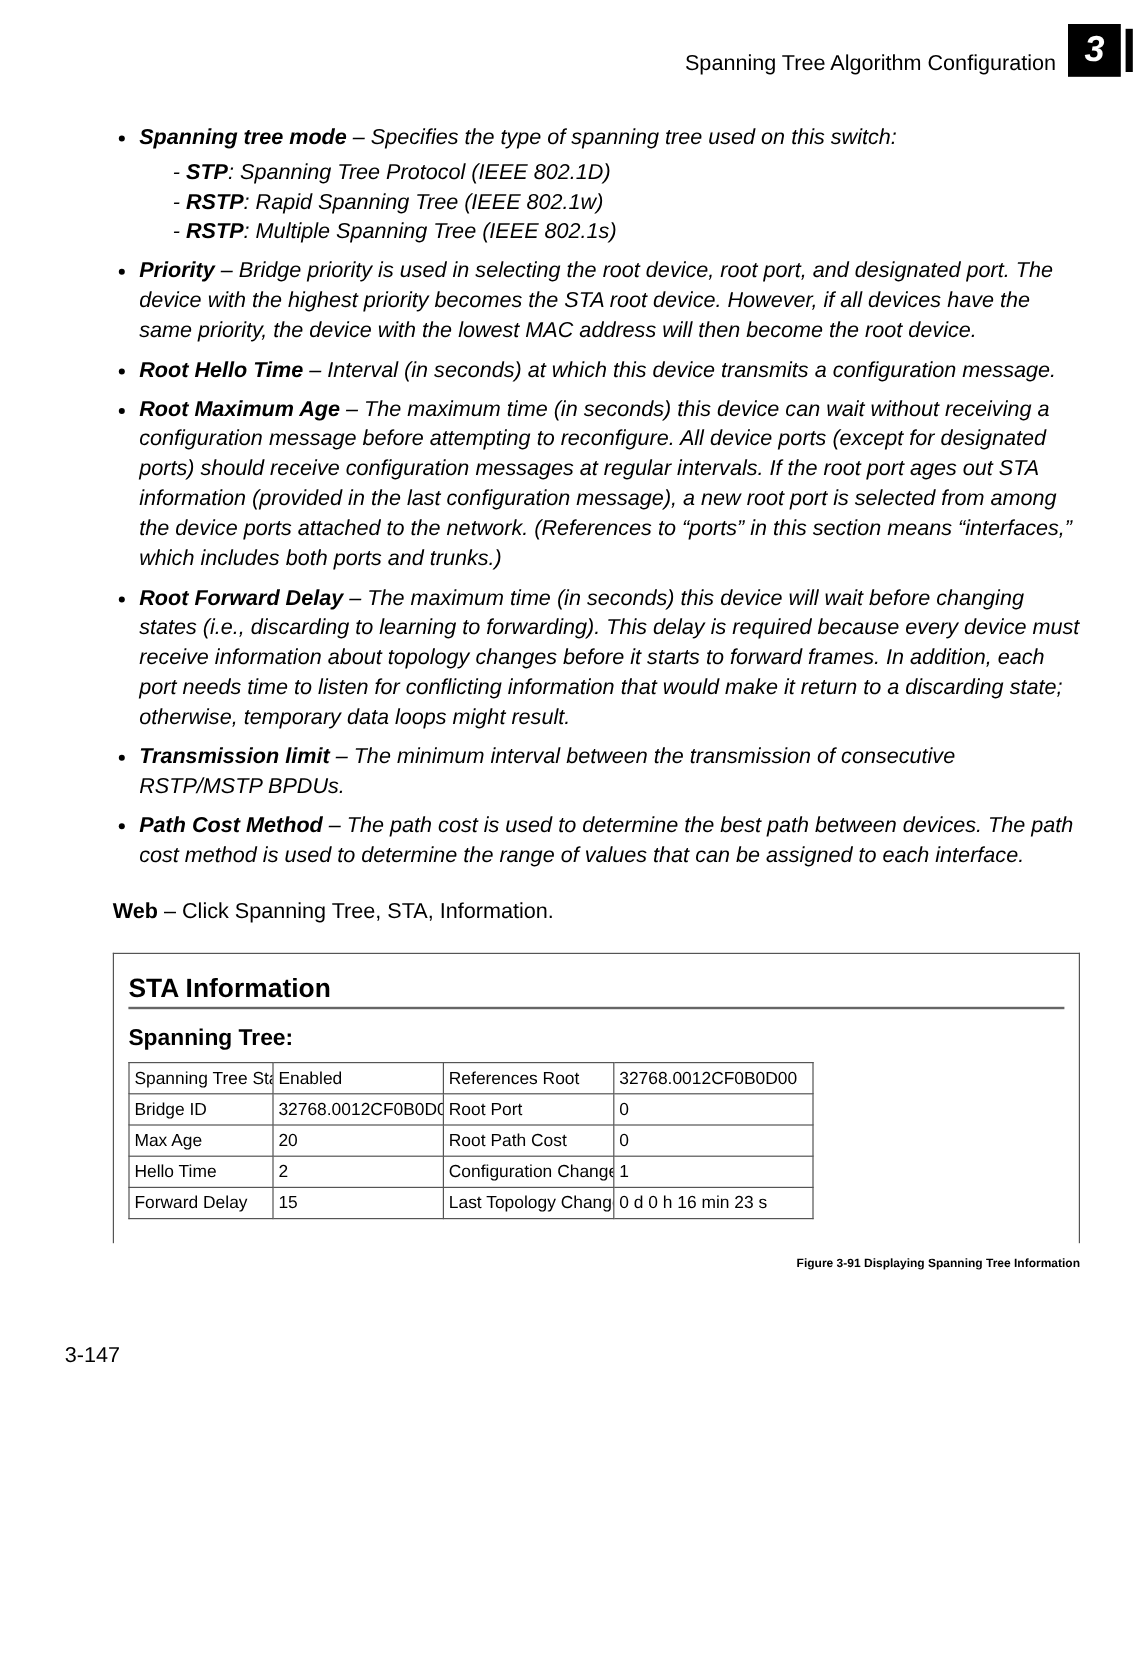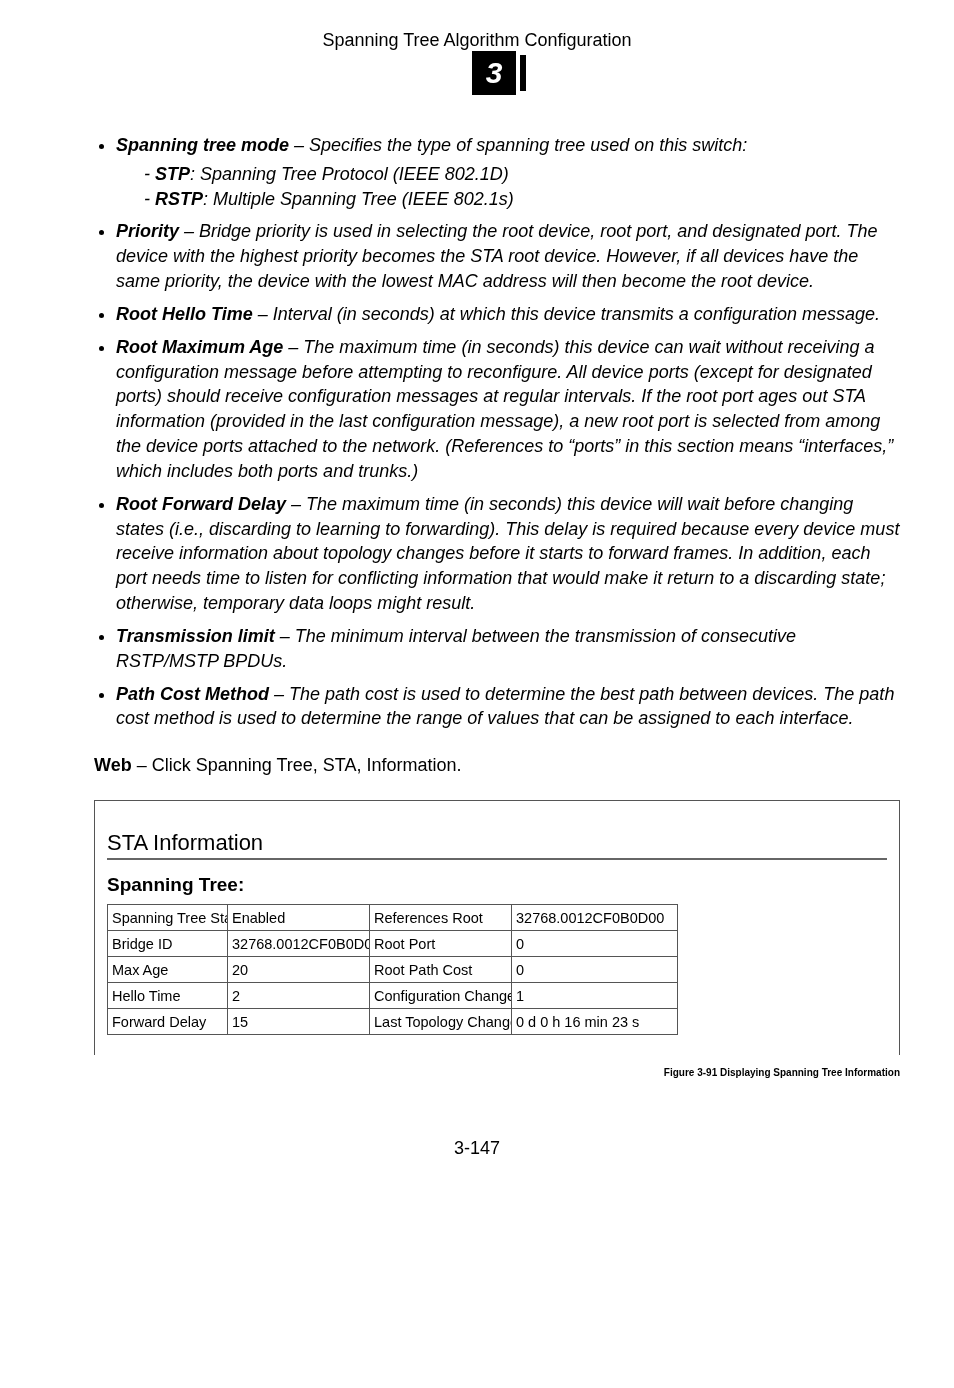--- a/index.html
+++ b/index.html
@@ -13,21 +13,20 @@
   .page {
     padding: 30px 54px 40px 54px;
     box-sizing: border-box;
   }
   .header-row {
     display: flex;
     justify-content: flex-end;
     align-items: center;
     gap: 10px;
     margin-bottom: 28px;
-    flex-direction: column;
   }
   .header-title {
     font-size: 18px;
     color: #000;
   }
   .chapter-badge {
     width: 44px;
     height: 44px;
     background: #000;
     color: #fff;
@@ -77,23 +76,23 @@
     margin: 24px 0 24px 40px;
   }
   .panel-wrap {
     margin: 0 0 10px 40px;
     border: 1px solid #555;
     border-bottom: none;
     padding: 10px 12px 20px 12px;
     box-sizing: border-box;
   }
   .panel-title {
-    font-weight: normal;
+    font-weight: bold;
     font-size: 22px;
-    margin: 19px 0 2px 0;
+    margin: 6px 0 2px 0;
   }
   .panel-divider {
     border: none;
     border-top: 2px solid #666;
     margin: 2px 0 14px 0;
   }
   .subhead {
     font-weight: bold;
     font-size: 19px;
     margin-bottom: 8px;
@@ -116,41 +115,42 @@
   table.sta col.c2 { width: 142px; }
   table.sta col.c3 { width: 142px; }
   table.sta col.c4 { width: 166px; }
   .figcap {
     text-align: right;
     font-weight: bold;
     font-size: 10px;
     margin-top: 12px;
   }
   .pagenum {
-    text-align: center;
+    text-align: left;
     font-size: 18px;
     margin-top: 60px;
   }
 </style>
 </head>
 <body>
 
 <div class="page">
 
   <div class="header-row">
     <span class="header-title">Spanning Tree Algorithm Configuration</span>
     <span class="chapter-badge">3</span>
   </div>
 
 
   <ul class="top">
     <li>
       <b>Spanning tree mode</b><span> – Specifies the type of spanning tree used on this switch:</span>
       <ul class="sub">
         <li><b>STP</b><span>: Spanning Tree Protocol (IEEE 802.1D)</span></li>
+        <li><b>RSTP</b><span>: Rapid Spanning Tree (IEEE 802.1w)</span></li>
         <li><b>RSTP</b><span>: Multiple Spanning Tree (IEEE 802.1s)</span></li>
       </ul>
     </li>
     <li><b>Priority</b><span> – Bridge priority is used in selecting the root device, root port, and designated port. The device with the highest priority becomes the STA root device. However, if all devices have the same priority, the device with the lowest MAC address will then become the root device.</span></li>
     <li><b>Root Hello Time</b><span> – Interval (in seconds) at which this device transmits a configuration message.</span></li>
     <li><b>Root Maximum Age</b><span> – The maximum time (in seconds) this device can wait without receiving a configuration message before attempting to reconfigure. All device ports (except for designated ports) should receive configuration messages at regular intervals. If the root port ages out STA information (provided in the last configuration message), a new root port is selected from among the device ports attached to the network. (References to “ports” in this section means “interfaces,” which includes both ports and trunks.)</span></li>
     <li><b>Root Forward Delay</b><span> – The maximum time (in seconds) this device will wait before changing states (i.e., discarding to learning to forwarding). This delay is required because every device must receive information about topology changes before it starts to forward frames. In addition, each port needs time to listen for conflicting information that would make it return to a discarding state; otherwise, temporary data loops might result.</span></li>
     <li><b>Transmission limit</b><span> – The minimum interval between the transmission of consecutive RSTP/MSTP BPDUs.</span></li>
     <li><b>Path Cost Method</b><span> – The path cost is used to determine the best path between devices. The path cost method is used to determine the range of values that can be assigned to each interface.</span></li>
   </ul>

